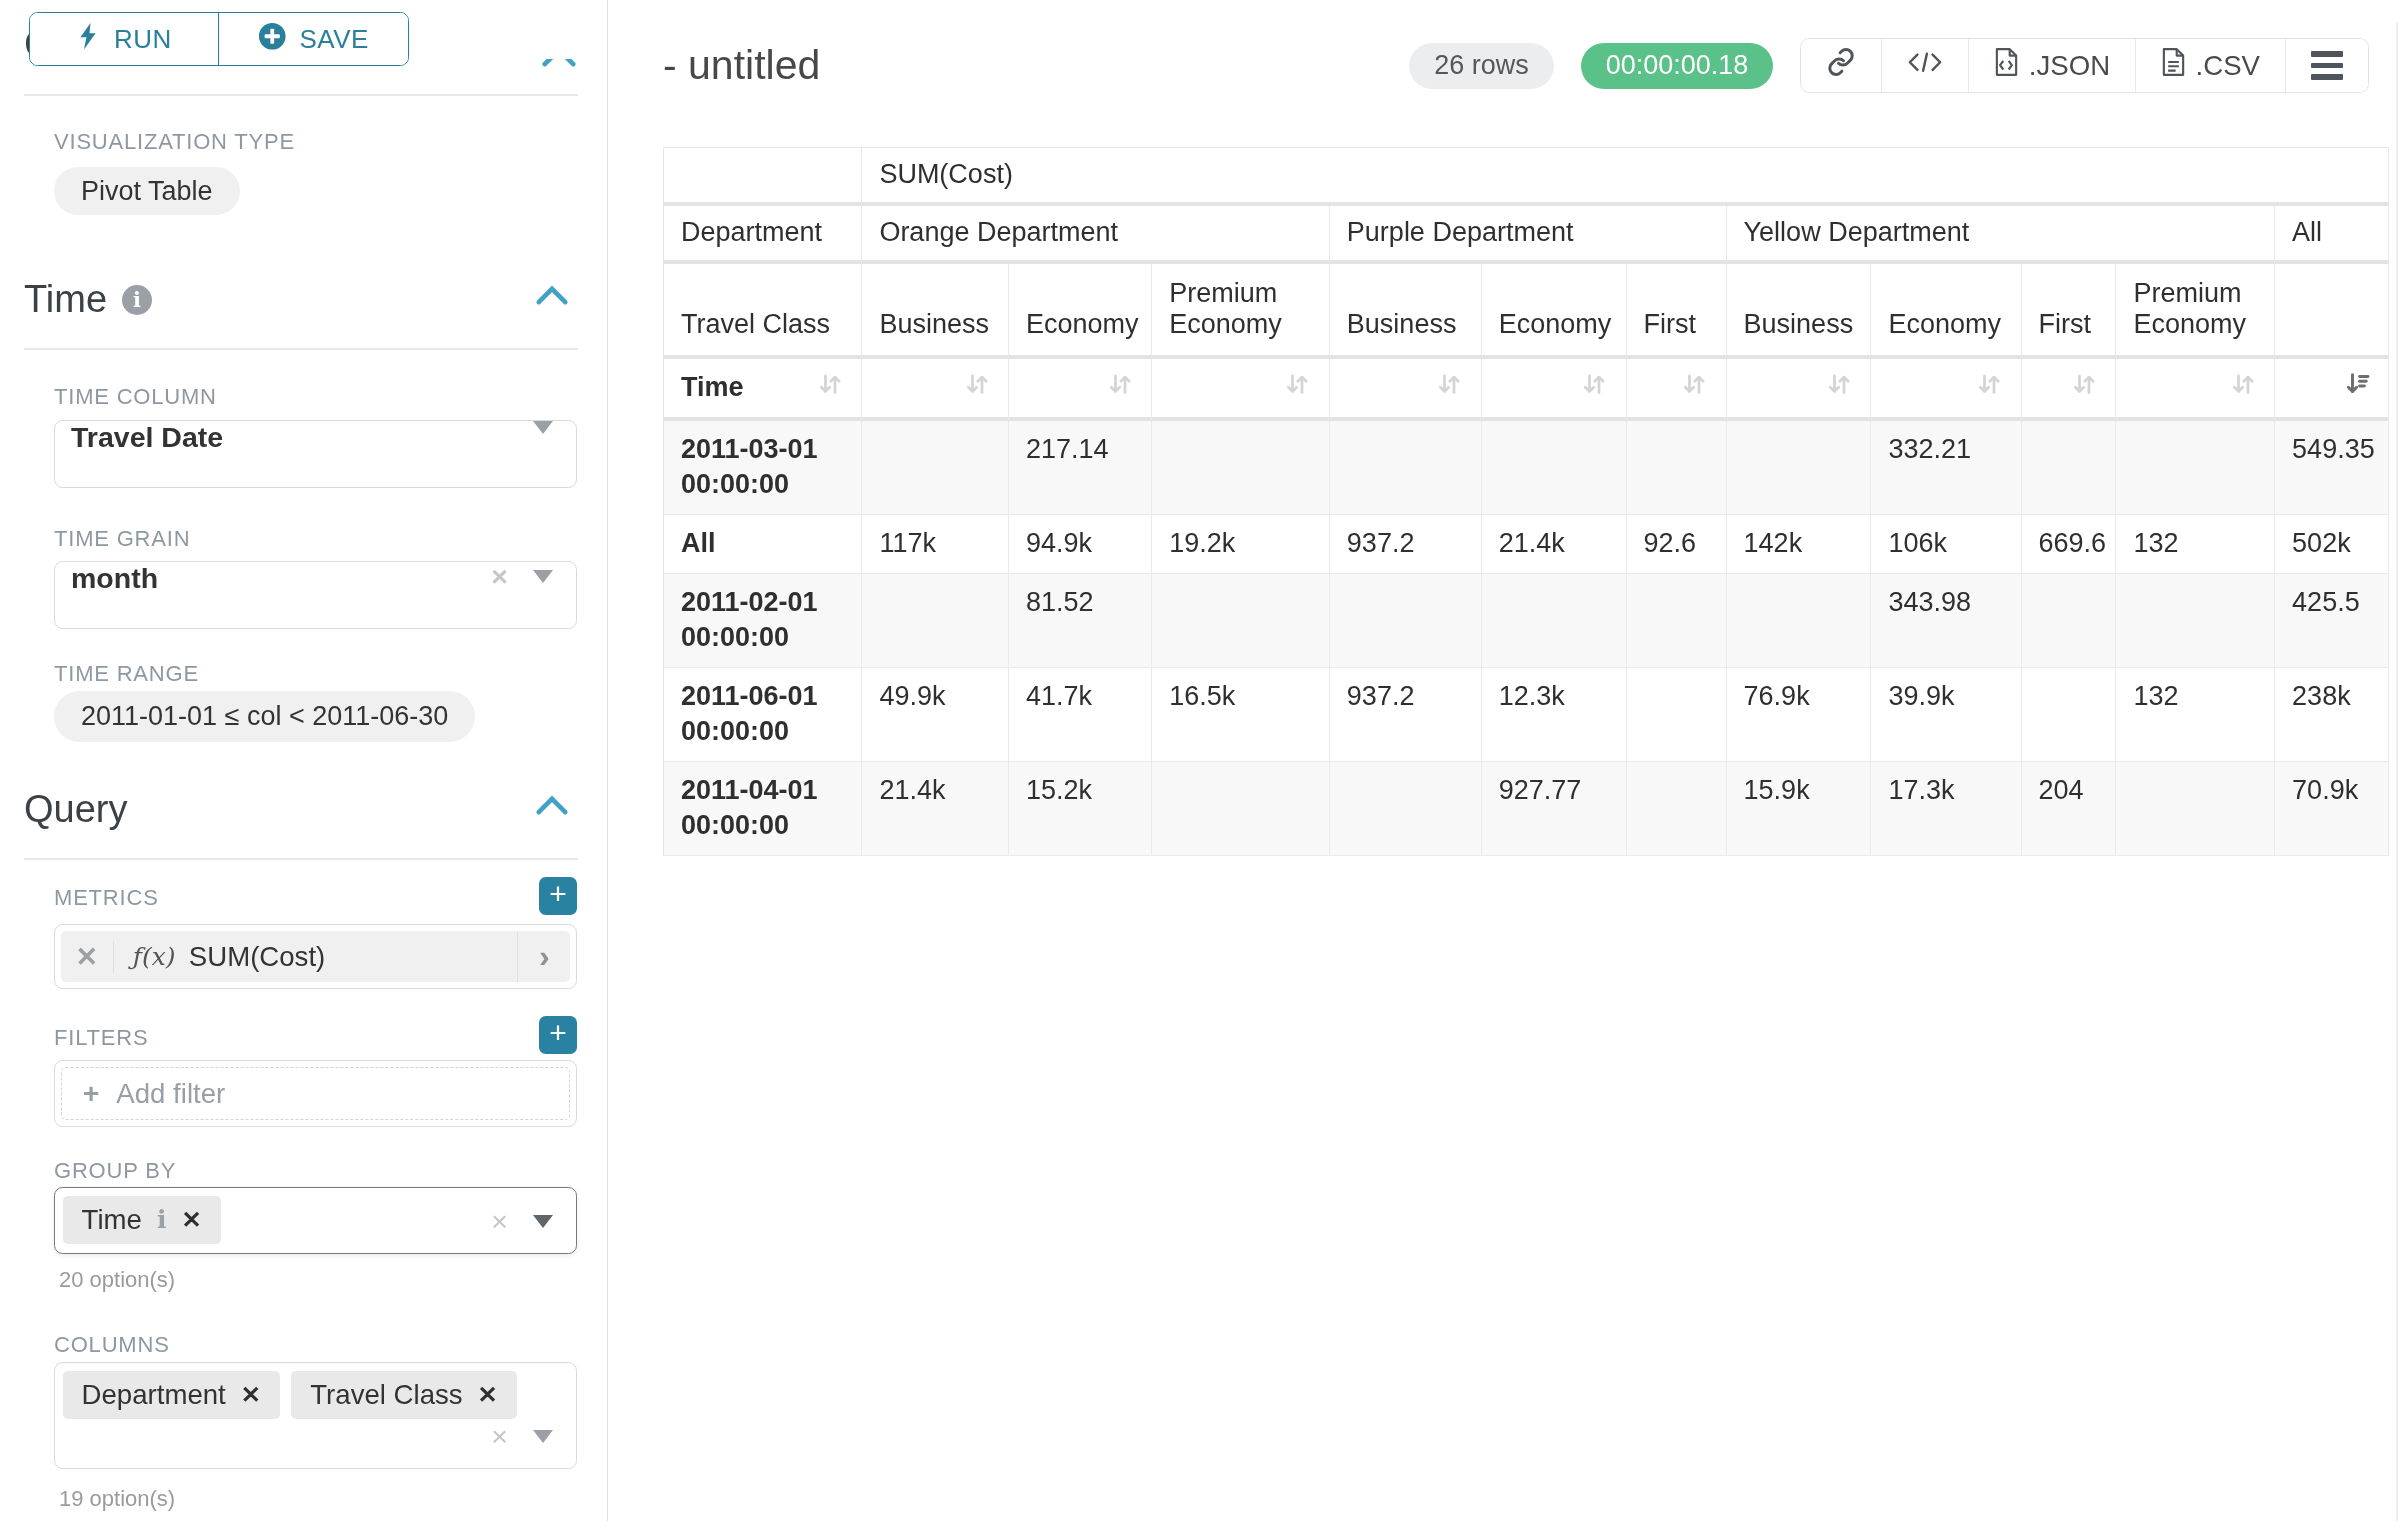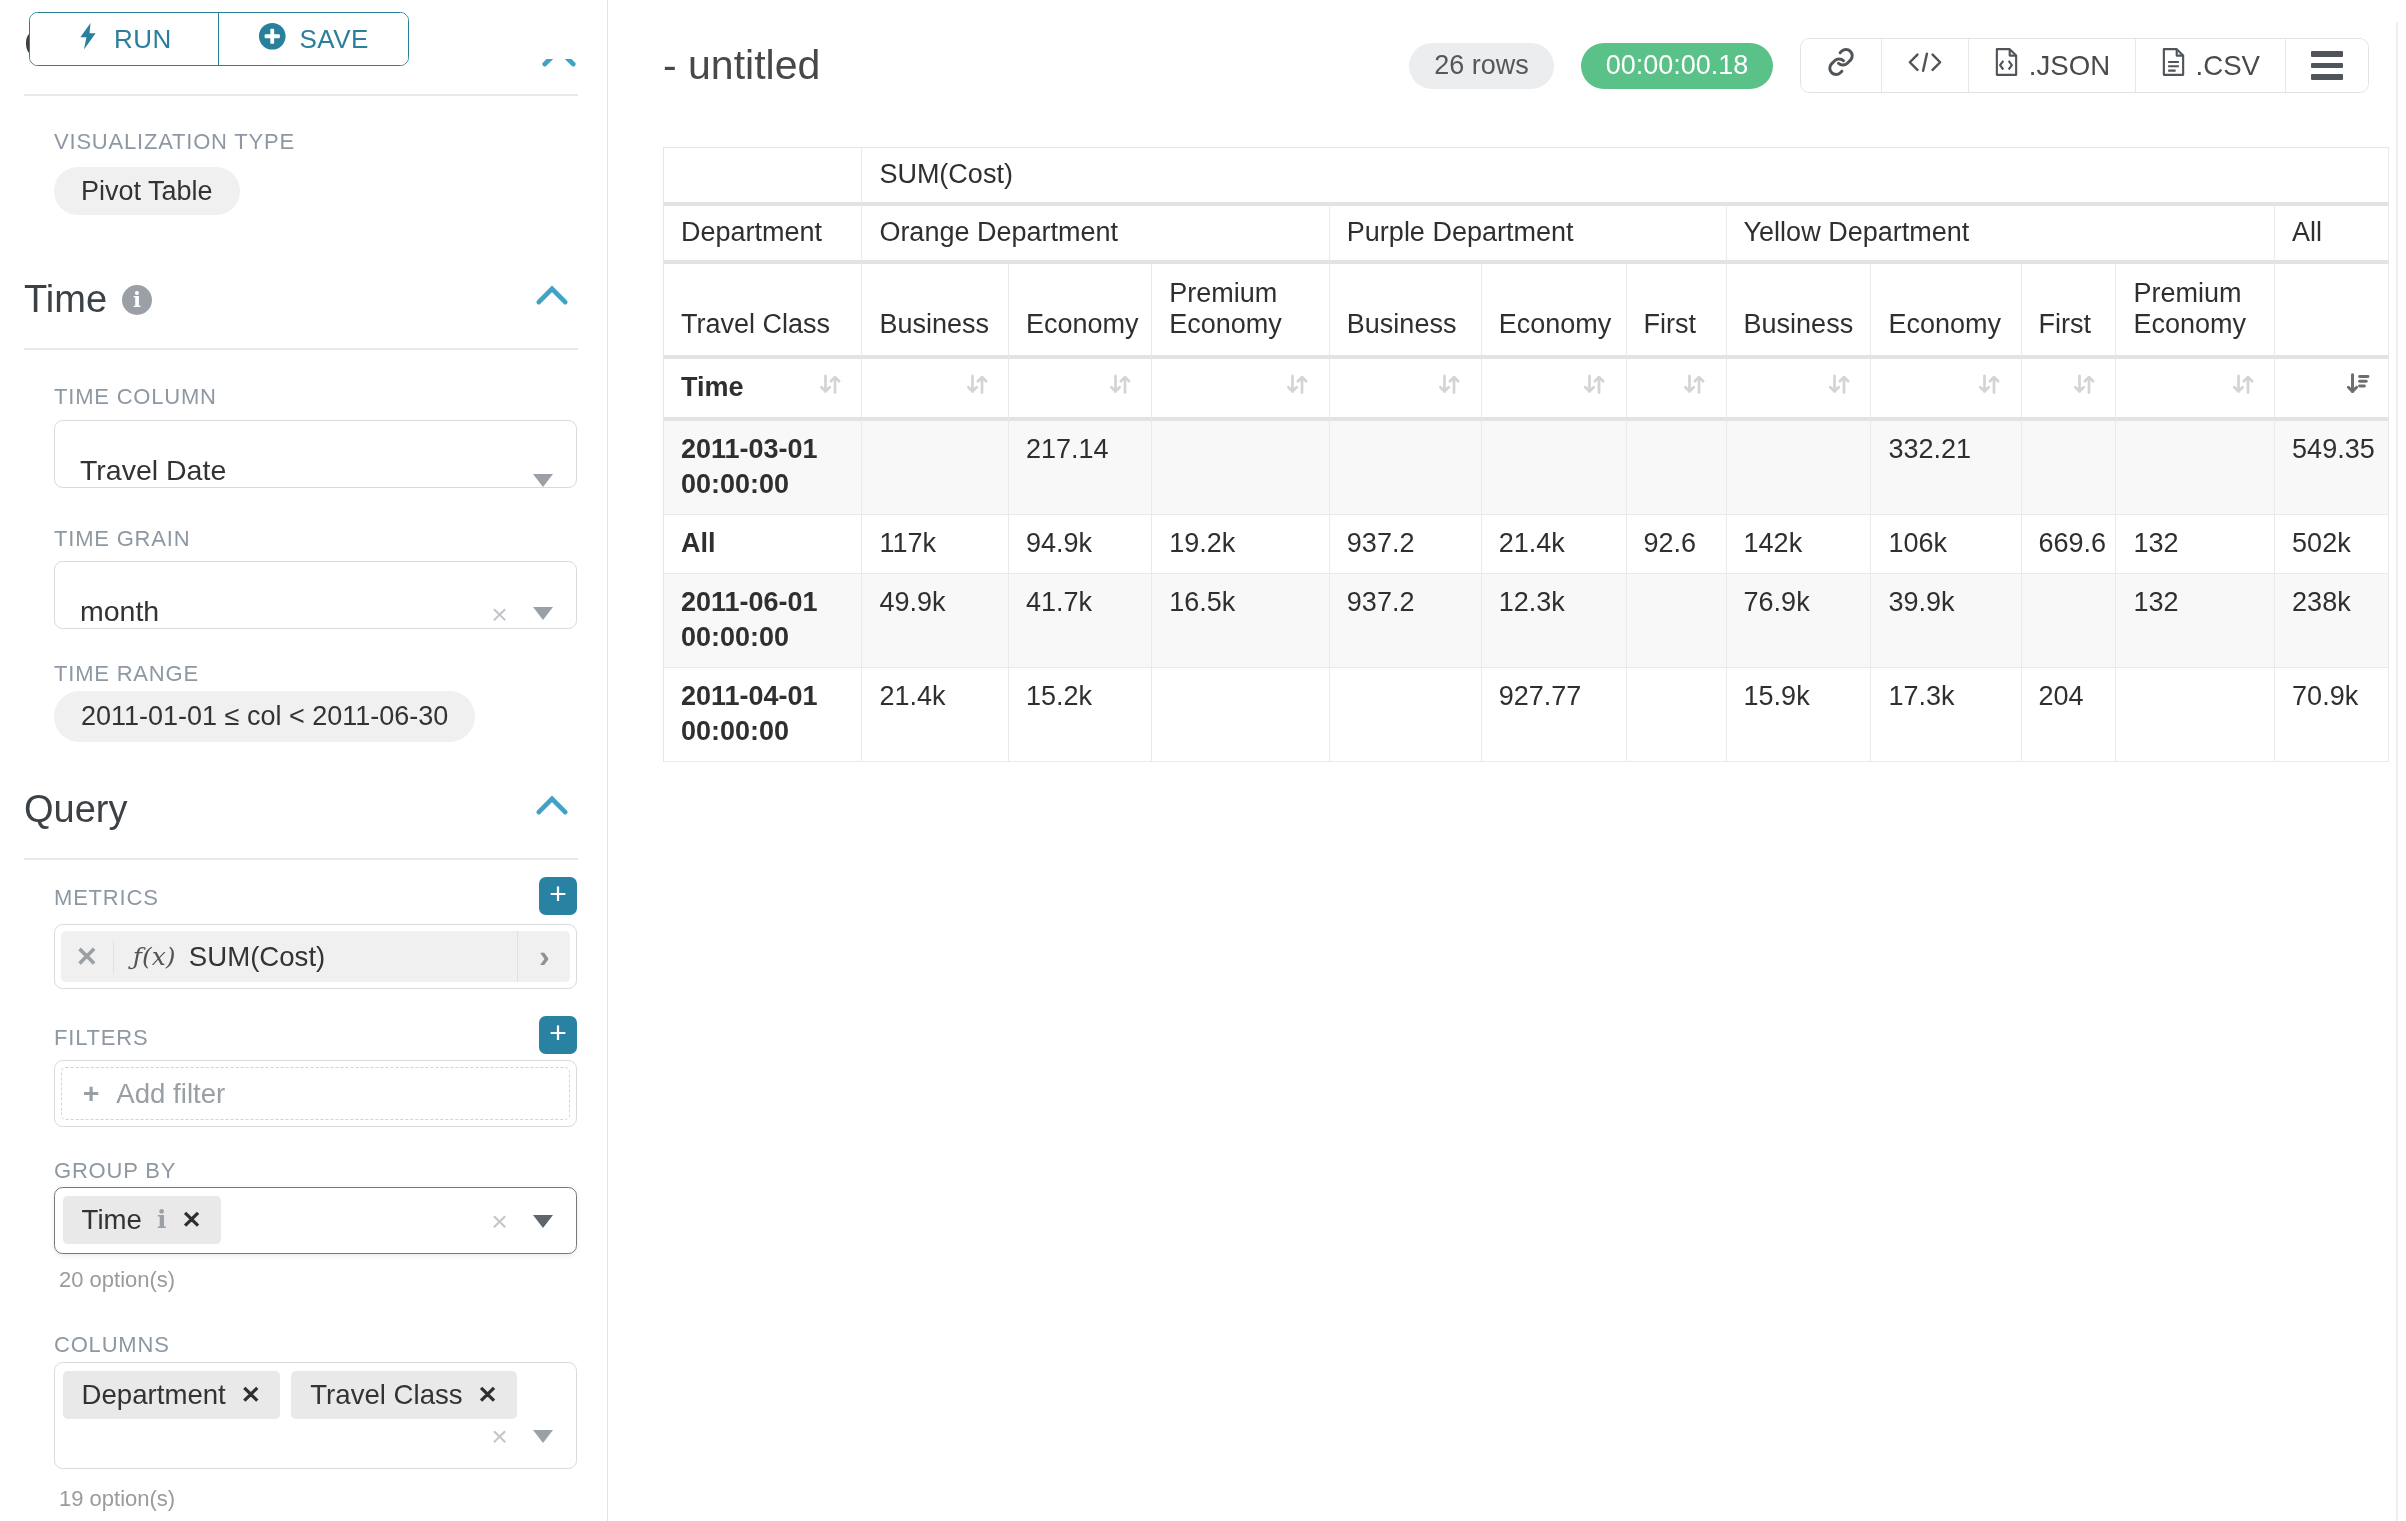--- a/index.html
+++ b/index.html
@@ -15,21 +15,21 @@
 
   .chart-type-heading { position:absolute; top:23px; left:24px; font-size:38px; color:#3c4145; z-index:1; }
   .run-save { position:absolute; top:12.4px; left:28.5px; width:380px; height:54px; display:flex; border:1.9px solid #2a7f9b; border-radius:8.6px; background:#fff; overflow:hidden; z-index:2; }
   .run-save .half { flex:1; display:flex; align-items:center; justify-content:center; gap:13.3px; font-size:26px; font-weight:400; color:#2a7f9b; letter-spacing:0.5px; cursor:pointer; background:#fff; border:none; }
   .run-save .half + .half { border-left:1.9px solid #2a7f9b; }
   .chevron-remnant { position:absolute; top:59px; left:540px; width:44px; height:12.4px; overflow:hidden; z-index:1; }
   .chevron-remnant svg { position:absolute; top:-15px; }
 
   .pill { display:inline-flex; align-items:center; background:#f0f0f0; border-radius:27px; font-size:27px; color:#333; padding:0 27px; height:48px; }
 
-  .select-box { position:absolute; left:54px; width:523px; height:68px; border:1.9px solid #d9d9d9; border-radius:8.6px; background:#fff; display:flex; align-items:flex-end; padding:0 25px; font-size:28.5px; color:#333; }
+  .select-box { position:absolute; left:54px; width:523px; height:68px; border:1.9px solid #d9d9d9; border-radius:8.6px; background:#fff; display:flex; align-items:flex-start; padding:0 16px; font-size:28.5px; color:#333;font-weight:bold; }
   .select-right { position:absolute; right:23px; display:flex; align-items:center; gap:25px; }
   .clear-x { color:#c3c7cb; font-size:28.5px; line-height:1; }
   .caret-down { width:0; height:0; border-left:10.5px solid transparent; border-right:10.5px solid transparent; border-top:13.3px solid #9aa0a6; }
   .caret-dark { border-top-color:#5f6569; }
 
   .plus-btn { position:absolute; width:38px; height:38px; border-radius:6.7px; background:#2a82a2; color:#fff; font-size:30px; line-height:34px; text-align:center; font-weight:400; cursor:pointer; }
 
   .metric-box { position:absolute; left:54px; width:523px; height:65px; border:1.9px solid #d9d9d9; border-radius:8.6px; padding:5.7px; }
   .metric-pill { width:100%; height:100%; background:#f0f0f0; border-radius:4.8px; display:flex; align-items:center; }
   .metric-x { width:53px; text-align:center; color:#9aa0a4; font-size:27px; font-weight:700; border-right:1.9px solid #e0e0e0; }
@@ -475,20 +475,34 @@
             <td>937.2</td>
             <td>21.4k</td>
             <td>92.6</td>
             <td>142k</td>
             <td>106k</td>
             <td>669.6</td>
             <td>132</td>
             <td>502k</td>
           </tr>
           <tr>
+            <th>2011-02-01 00:00:00</th>
+            <td></td>
+            <td>81.52</td>
+            <td></td>
+            <td></td>
+            <td></td>
+            <td></td>
+            <td></td>
+            <td>343.98</td>
+            <td></td>
+            <td></td>
+            <td>425.5</td>
+          </tr>
+          <tr>
             <th>2011-06-01 00:00:00</th>
             <td>49.9k</td>
             <td>41.7k</td>
             <td>16.5k</td>
             <td>937.2</td>
             <td>12.3k</td>
             <td></td>
             <td>76.9k</td>
             <td>39.9k</td>
             <td></td>

